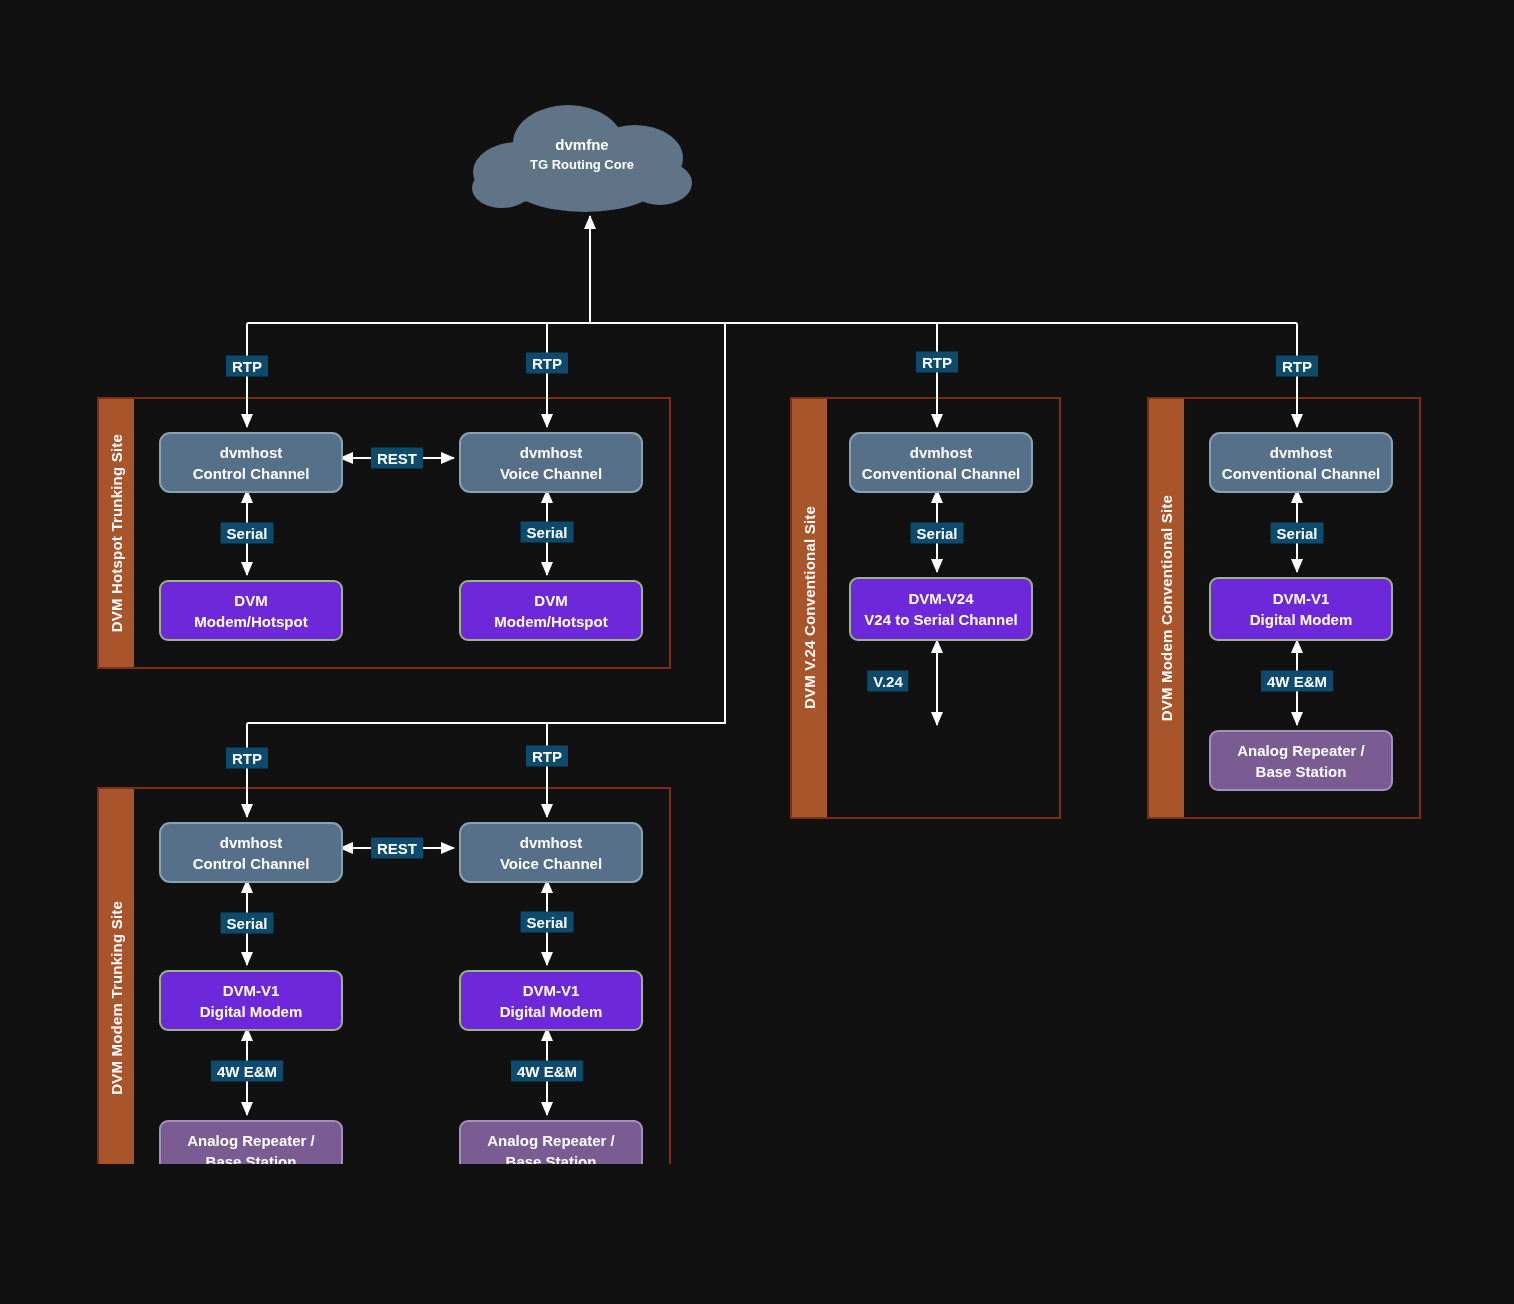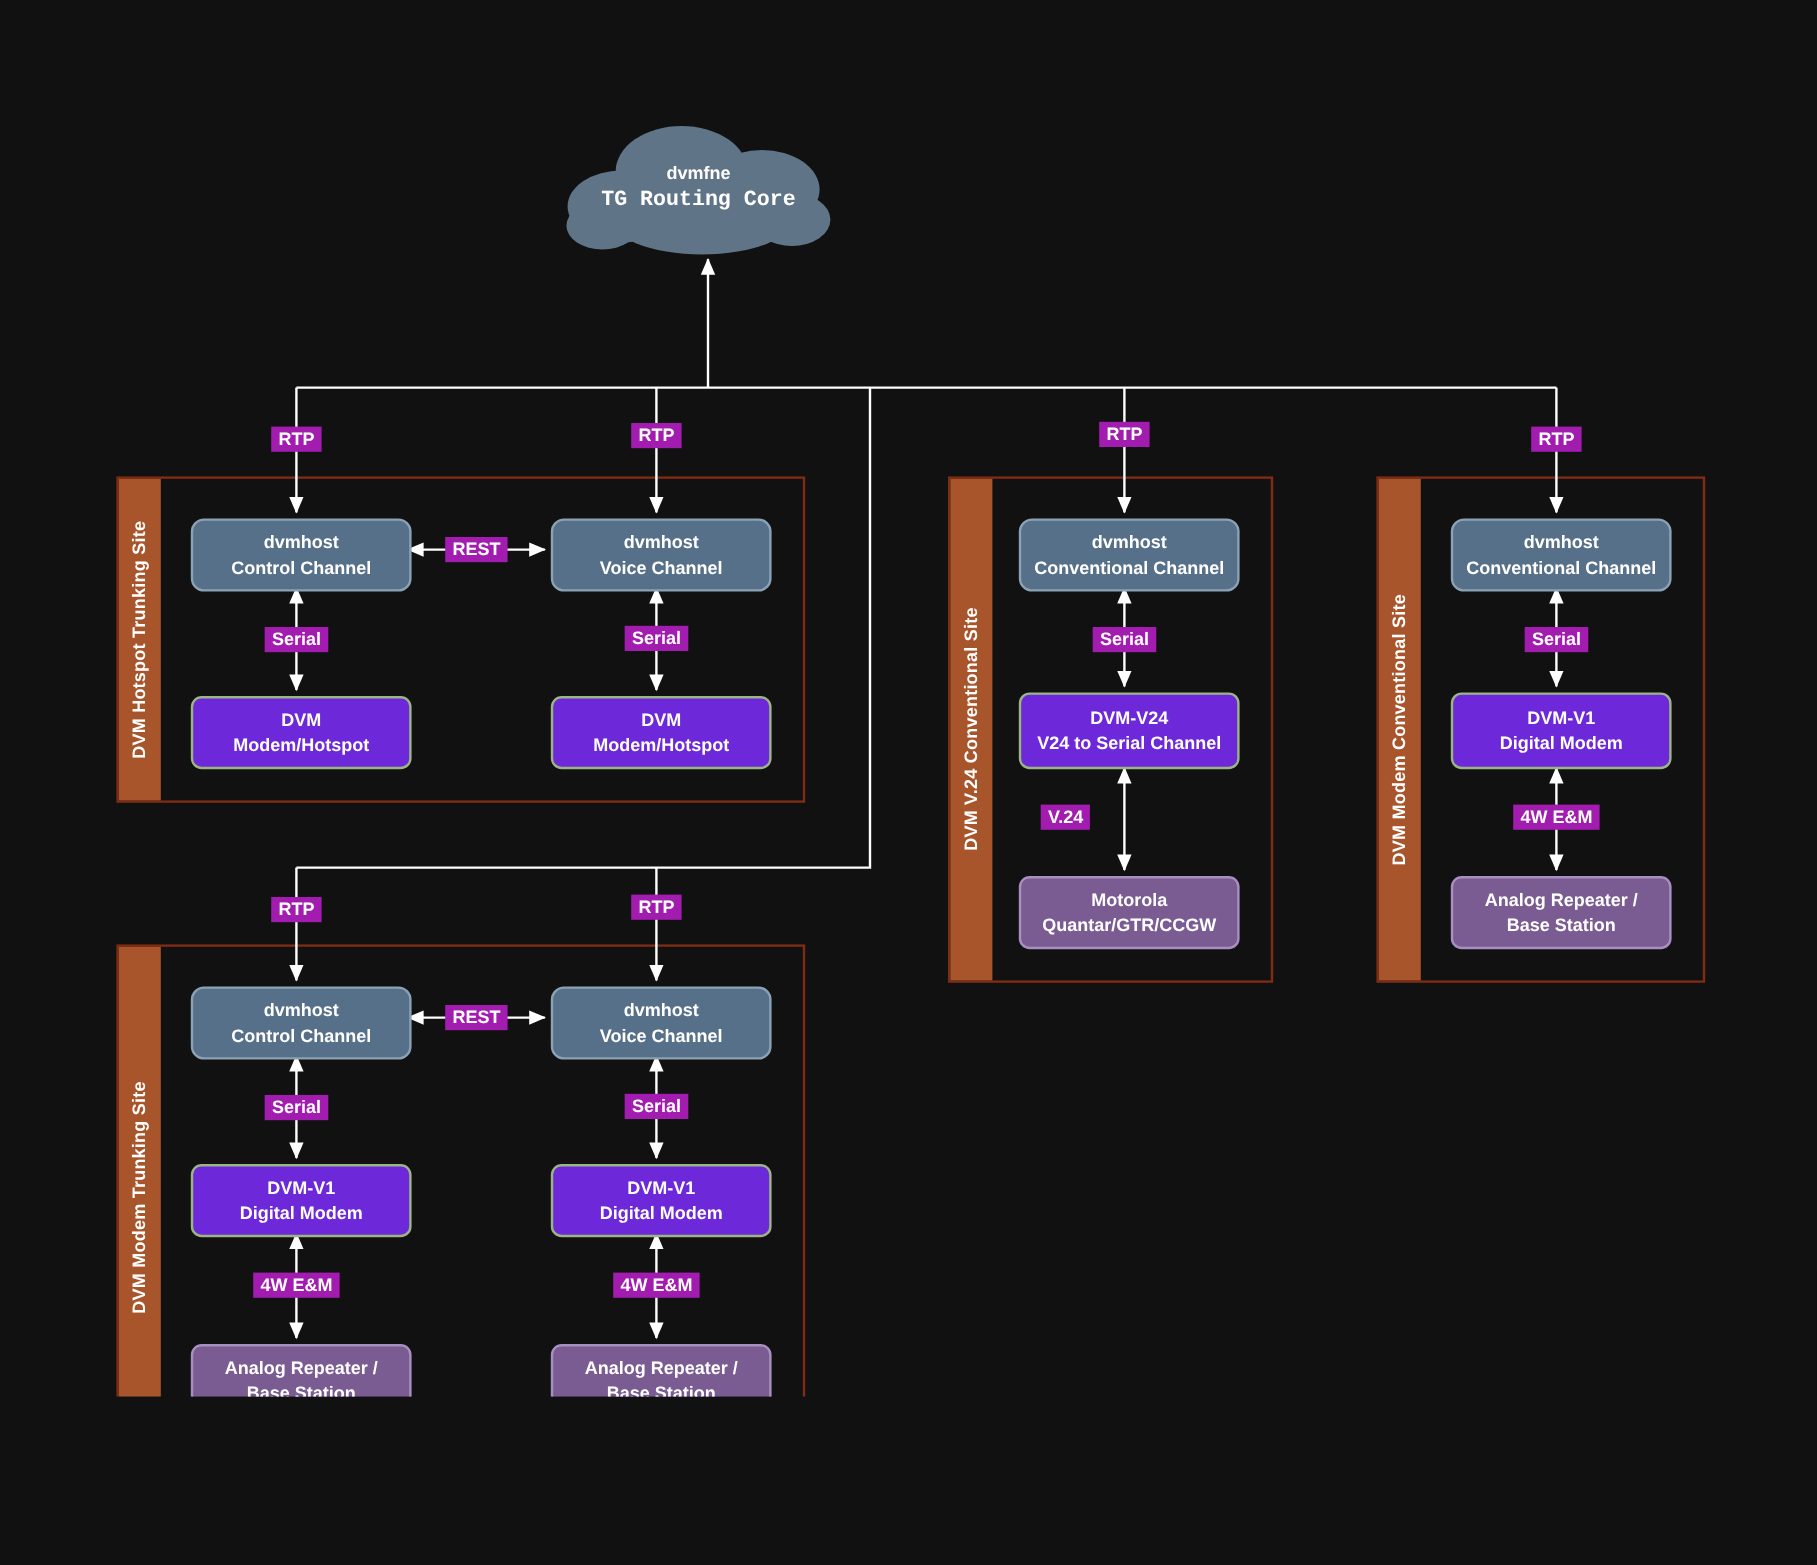--- a/index.html
+++ b/index.html
@@ -67,38 +67,38 @@
   }
   .node.radio {
     background: #7a5c93;
     border: 2px solid #a78fc0;
     border-radius: 9px;
   }
   .link-label {
     position: absolute;
     z-index: 4;
     transform: translate(-50%, -50%);
-    background: #a21caf;
+    background: #0c4a6e;
     color: #ffffff;
     font-weight: 700;
     font-size: 15px;
     padding: 2px 6px;
     white-space: nowrap;
   }
   .cloud-text {
     position: absolute;
     z-index: 4;
     left: 482px;
     top: 136px;
     width: 200px;
     text-align: center;
     color: #ffffff;
   }
   .cloud-text .t1 { font-size: 15px; font-weight: 700; }
-  .cloud-text .t2 { font-size: 18px; font-weight: 700; margin-top: 4px; font-family: Liberation Mono, monospace; }
+  .cloud-text .t2 { font-size: 13px; font-weight: 700; margin-top: 4px; }
 </style>
 </head>
 <body>
 
 <div id="diagram">
 
   <svg class="lines" width="1514" height="1304" viewBox="0 0 1514 1304">
     <defs>
       <marker id="arr" markerWidth="8" markerHeight="8" refX="6.5" refY="3" orient="auto-start-reverse" markerUnits="strokeWidth">
         <path d="M0,0 L7,3 L0,6 Z" fill="#ffffff"></path>
@@ -166,22 +166,20 @@
   </div>
 
   <div class="site" style="left:790px;top:397px;width:267px;height:418px;">
     <div class="site-bar">
       <span class="site-title">DVM V.24 Conventional Site</span>
     </div>
     <div class="node host" style="left:57px;top:33px;width:180px;height:57px;">dvmhost
 Conventional Channel</div>
     <div class="node modem" style="left:57px;top:178px;width:180px;height:60px;">DVM-V24
 V24 to Serial Channel</div>
-    <div class="node radio" style="left:57px;top:331px;width:180px;height:57px;">Motorola
-Quantar/GTR/CCGW</div>
   </div>
 
   <div class="site" style="left:1147px;top:397px;width:270px;height:418px;">
     <div class="site-bar">
       <span class="site-title">DVM Modem Conventional Site</span>
     </div>
     <div class="node host" style="left:60px;top:33px;width:180px;height:57px;">dvmhost
 Conventional Channel</div>
     <div class="node modem" style="left:60px;top:178px;width:180px;height:60px;">DVM-V1
 Digital Modem</div>

